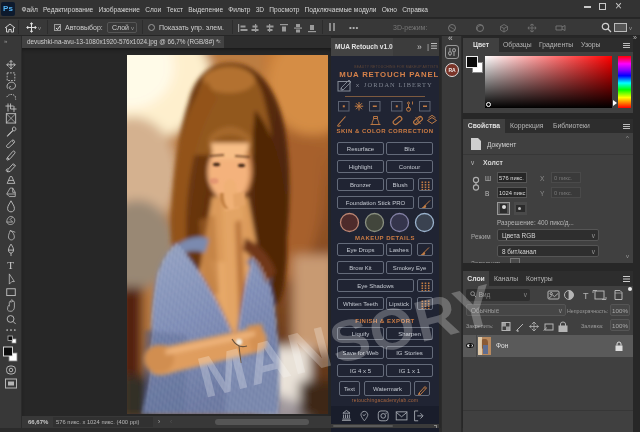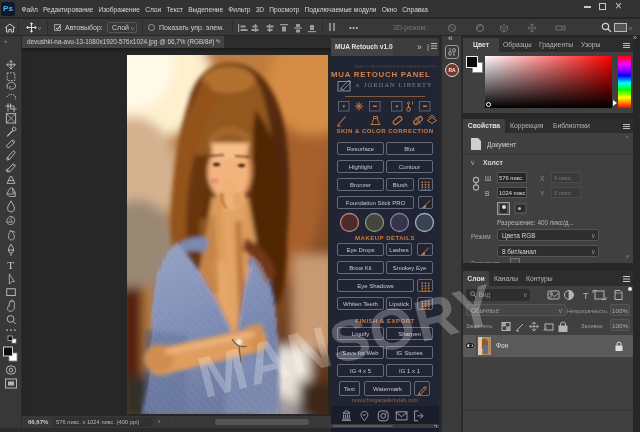--- a/index.html
+++ b/index.html
@@ -274,21 +274,21 @@
 
   <div class="abs" style="left:331px;top:38px;width:108px;height:394px;" id="mua">
     <div class="abs" style="left:0;top:0;width:108px;height:18px;background:#3c3c3c;">
       <div class="abs" style="left:0;top:0;width:62px;height:18px;background:#434343;color:#e2e2e2;font-size:6.6px;font-weight:bold;line-height:18px;padding-left:4px;">MUA Retouch v1.0</div>
       <div class="abs" style="left:86px;top:4px;color:#c5c5c5;font-size:8.5px;">»</div>
       <div class="abs" style="left:96px;top:4px;color:#bbb;font-size:8px;">|</div>
       <div class="abs" style="left:100px;top:5px;width:6px;height:1.2px;background:#bbb;box-shadow:0 2.4px 0 #bbb, 0 4.8px 0 #bbb;"></div>
     </div>
     <div class="abs" style="left:0;top:18px;width:108px;height:376px;background:#202433;" id="muabody"></div>
     <div class="abs" style="left:0;top:27px;width:108px;text-align:center;color:#5f4636;font-size:6px;transform:scale(0.57);transform-origin:center top;white-space:nowrap;letter-spacing:0.4px;">BEAUTY RETOUCHING FOR MAKEUP ARTISTS</div>
-    <div class="abs" style="left:0;top:32px;width:108px;text-align:left;color:#d5814a;font-size:7.8px;font-weight:bold;letter-spacing:0.8px;white-space:nowrap;">MUA RETOUCH PANEL</div>
+    <div class="abs" style="left:0;top:32px;width:108px;text-align:right;color:#d5814a;font-size:7.8px;font-weight:bold;letter-spacing:0.8px;white-space:nowrap;">MUA RETOUCH PANEL</div>
     <svg class="abs" style="left:6px;top:41px;" width="15" height="13" viewBox="0 0 15 13">
       <g stroke="#858b97" fill="none" stroke-width="1">
           <rect x="1" y="2.5" width="12" height="9.5"></rect>
           <path d="M4,9 L12,1 L14,3 L6,11 Z M4,9 L4,11 L6,11" stroke-width="0.9"></path>
         </g>
       </svg>
     <div class="abs" style="left:25px;top:44px;color:#8a8f9a;font-size:6px;">x</div>
     <div class="abs" style="left:33px;top:43px;width:72px;color:#7e8490;font-size:6.4px;font-family:'Liberation Serif',serif;letter-spacing:1.1px;white-space:nowrap;">JORDAN LIBERTY</div>
     <div class="abs" style="left:14px;top:58px;width:80px;height:1px;background:#7d5a3f;"></div>
     <svg class="abs" style="left:0;top:62px;" width="108" height="28" viewBox="0 0 108 28">

